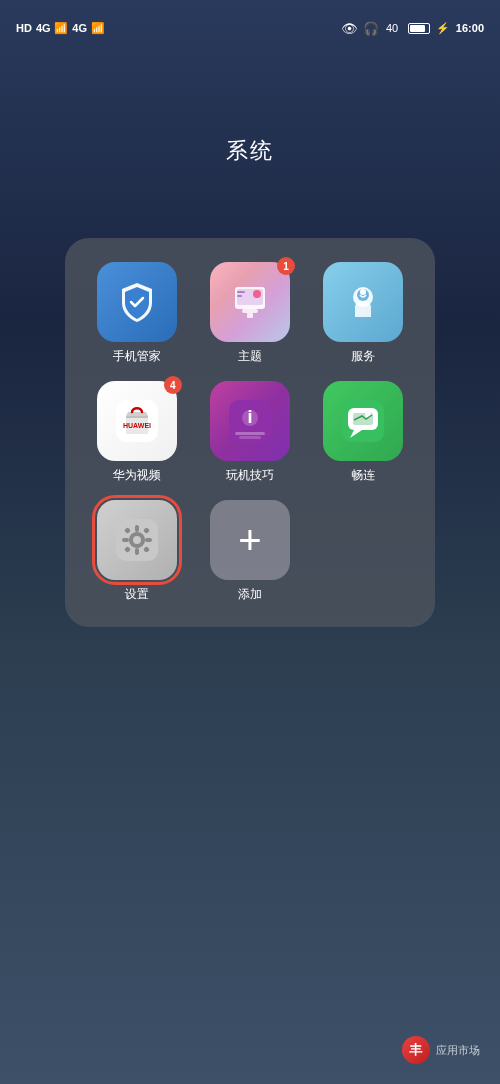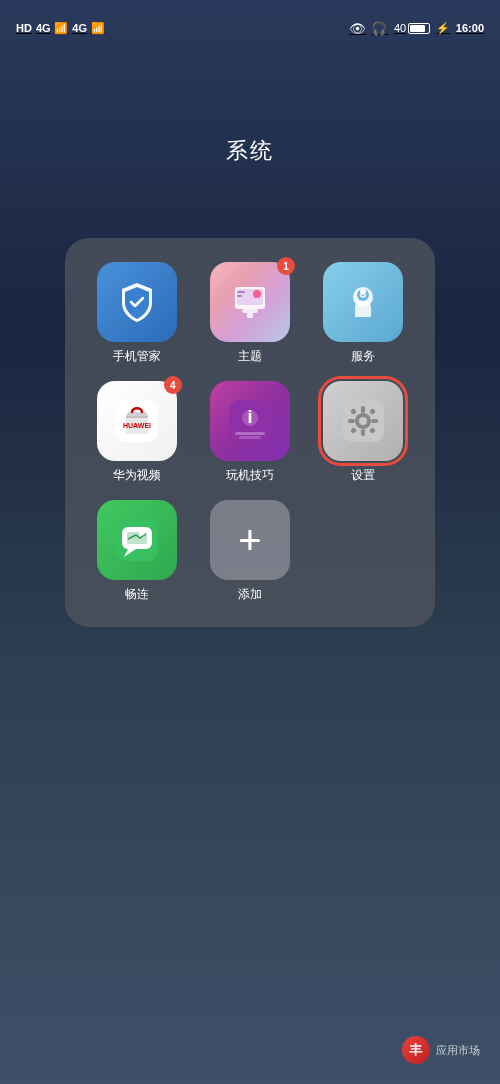--- a/index.html
+++ b/index.html
@@ -13,21 +13,20 @@
       position: relative;
     }
 
     
     .status-bar {
       display: flex;
       justify-content: space-between;
       align-items: center;
       padding: 24px 16px 4px 16px;
       height: 36px;
-      text-decoration: underline;
     }
 
     .status-left {
       display: flex;
       align-items: center;
       gap: 4px;
     }
 
     .status-text {
       color: white;
@@ -39,21 +38,21 @@
       display: flex;
       align-items: center;
       gap: 6px;
       color: white;
       font-size: 11px;
     }
 
     .battery-container {
       display: flex;
       align-items: flex-end;
-      gap: 2px;
+      gap: 10px;
     }
 
     .battery-box {
       width: 22px;
       height: 11px;
       border: 1.5px solid white;
       border-radius: 2px;
       position: relative;
       display: flex;
       align-items: center;
@@ -332,20 +331,38 @@
               <text x="23" y="25" text-anchor="middle" font-size="18" font-weight="bold" fill="white">i</text>
               <rect x="8" y="34" width="30" height="3" rx="1.5" fill="white" opacity="0.3"></rect>
               <rect x="12" y="38" width="22" height="3" rx="1.5" fill="white" opacity="0.2"></rect>
             </svg>
           </div>
         </div>
         <span class="app-label">玩机技巧</span>
       </div>
 
 
+      <div class="app-item">
+        <div class="app-icon-wrap">
+          <div class="app-icon icon-畅连">
+            <svg width="46" height="46" viewBox="0 0 46 46">
+              <rect x="2" y="2" width="42" height="42" rx="10" fill="#38c060"></rect>
+
+              <rect x="8" y="10" width="30" height="22" rx="6" fill="white"></rect>
+              <polygon points="14,32 10,40 22,32" fill="white"></polygon>
+
+              <rect x="13" y="15" width="20" height="12" rx="2" fill="#30a050" opacity="0.3"></rect>
+              <circle cx="28" cy="17" r="3" fill="white" opacity="0.9"></circle>
+              <path d="M14 22 L22 18 L26 21 L32 17" stroke="#30a050" stroke-width="1.5" fill="none"></path>
+            </svg>
+          </div>
+        </div>
+        <span class="app-label">畅连</span>
+      </div>
+
       <div class="app-item highlighted">
         <div class="app-icon-wrap">
           <div class="app-icon icon-settings">
             <svg width="46" height="46" viewBox="0 0 46 46">
               <rect x="2" y="2" width="42" height="42" rx="10" fill="#c8c8c8"></rect>
 
               <circle cx="23" cy="23" r="8" fill="#888"></circle>
               <circle cx="23" cy="23" r="4" fill="#c8c8c8"></circle>
 
               <rect x="21" y="8" width="4" height="7" rx="2" fill="#888"></rect>
@@ -357,38 +374,20 @@
               <rect x="11" y="30" width="5" height="5" rx="2" fill="#888" transform="rotate(45 13.5 32.5)"></rect>
               <rect x="30" y="30" width="5" height="5" rx="2" fill="#888" transform="rotate(45 32.5 32.5)"></rect>
             </svg>
           </div>
         </div>
         <span class="app-label">设置</span>
       </div>
 
       <div class="app-item">
         <div class="app-icon-wrap">
-          <div class="app-icon icon-畅连">
-            <svg width="46" height="46" viewBox="0 0 46 46">
-              <rect x="2" y="2" width="42" height="42" rx="10" fill="#38c060"></rect>
-
-              <rect x="8" y="10" width="30" height="22" rx="6" fill="white"></rect>
-              <polygon points="14,32 10,40 22,32" fill="white"></polygon>
-
-              <rect x="13" y="15" width="20" height="12" rx="2" fill="#30a050" opacity="0.3"></rect>
-              <circle cx="28" cy="17" r="3" fill="white" opacity="0.9"></circle>
-              <path d="M14 22 L22 18 L26 21 L32 17" stroke="#30a050" stroke-width="1.5" fill="none"></path>
-            </svg>
-          </div>
-        </div>
-        <span class="app-label">畅连</span>
-      </div>
-
-      <div class="app-item">
-        <div class="app-icon-wrap">
           <div class="app-icon icon-add" style="font-size:40px; color:white; font-weight:200;">+</div>
         </div>
         <span class="app-label">添加</span>
       </div>
 
     </div>
   </div>
 </div>
 
 <div class="watermark">

